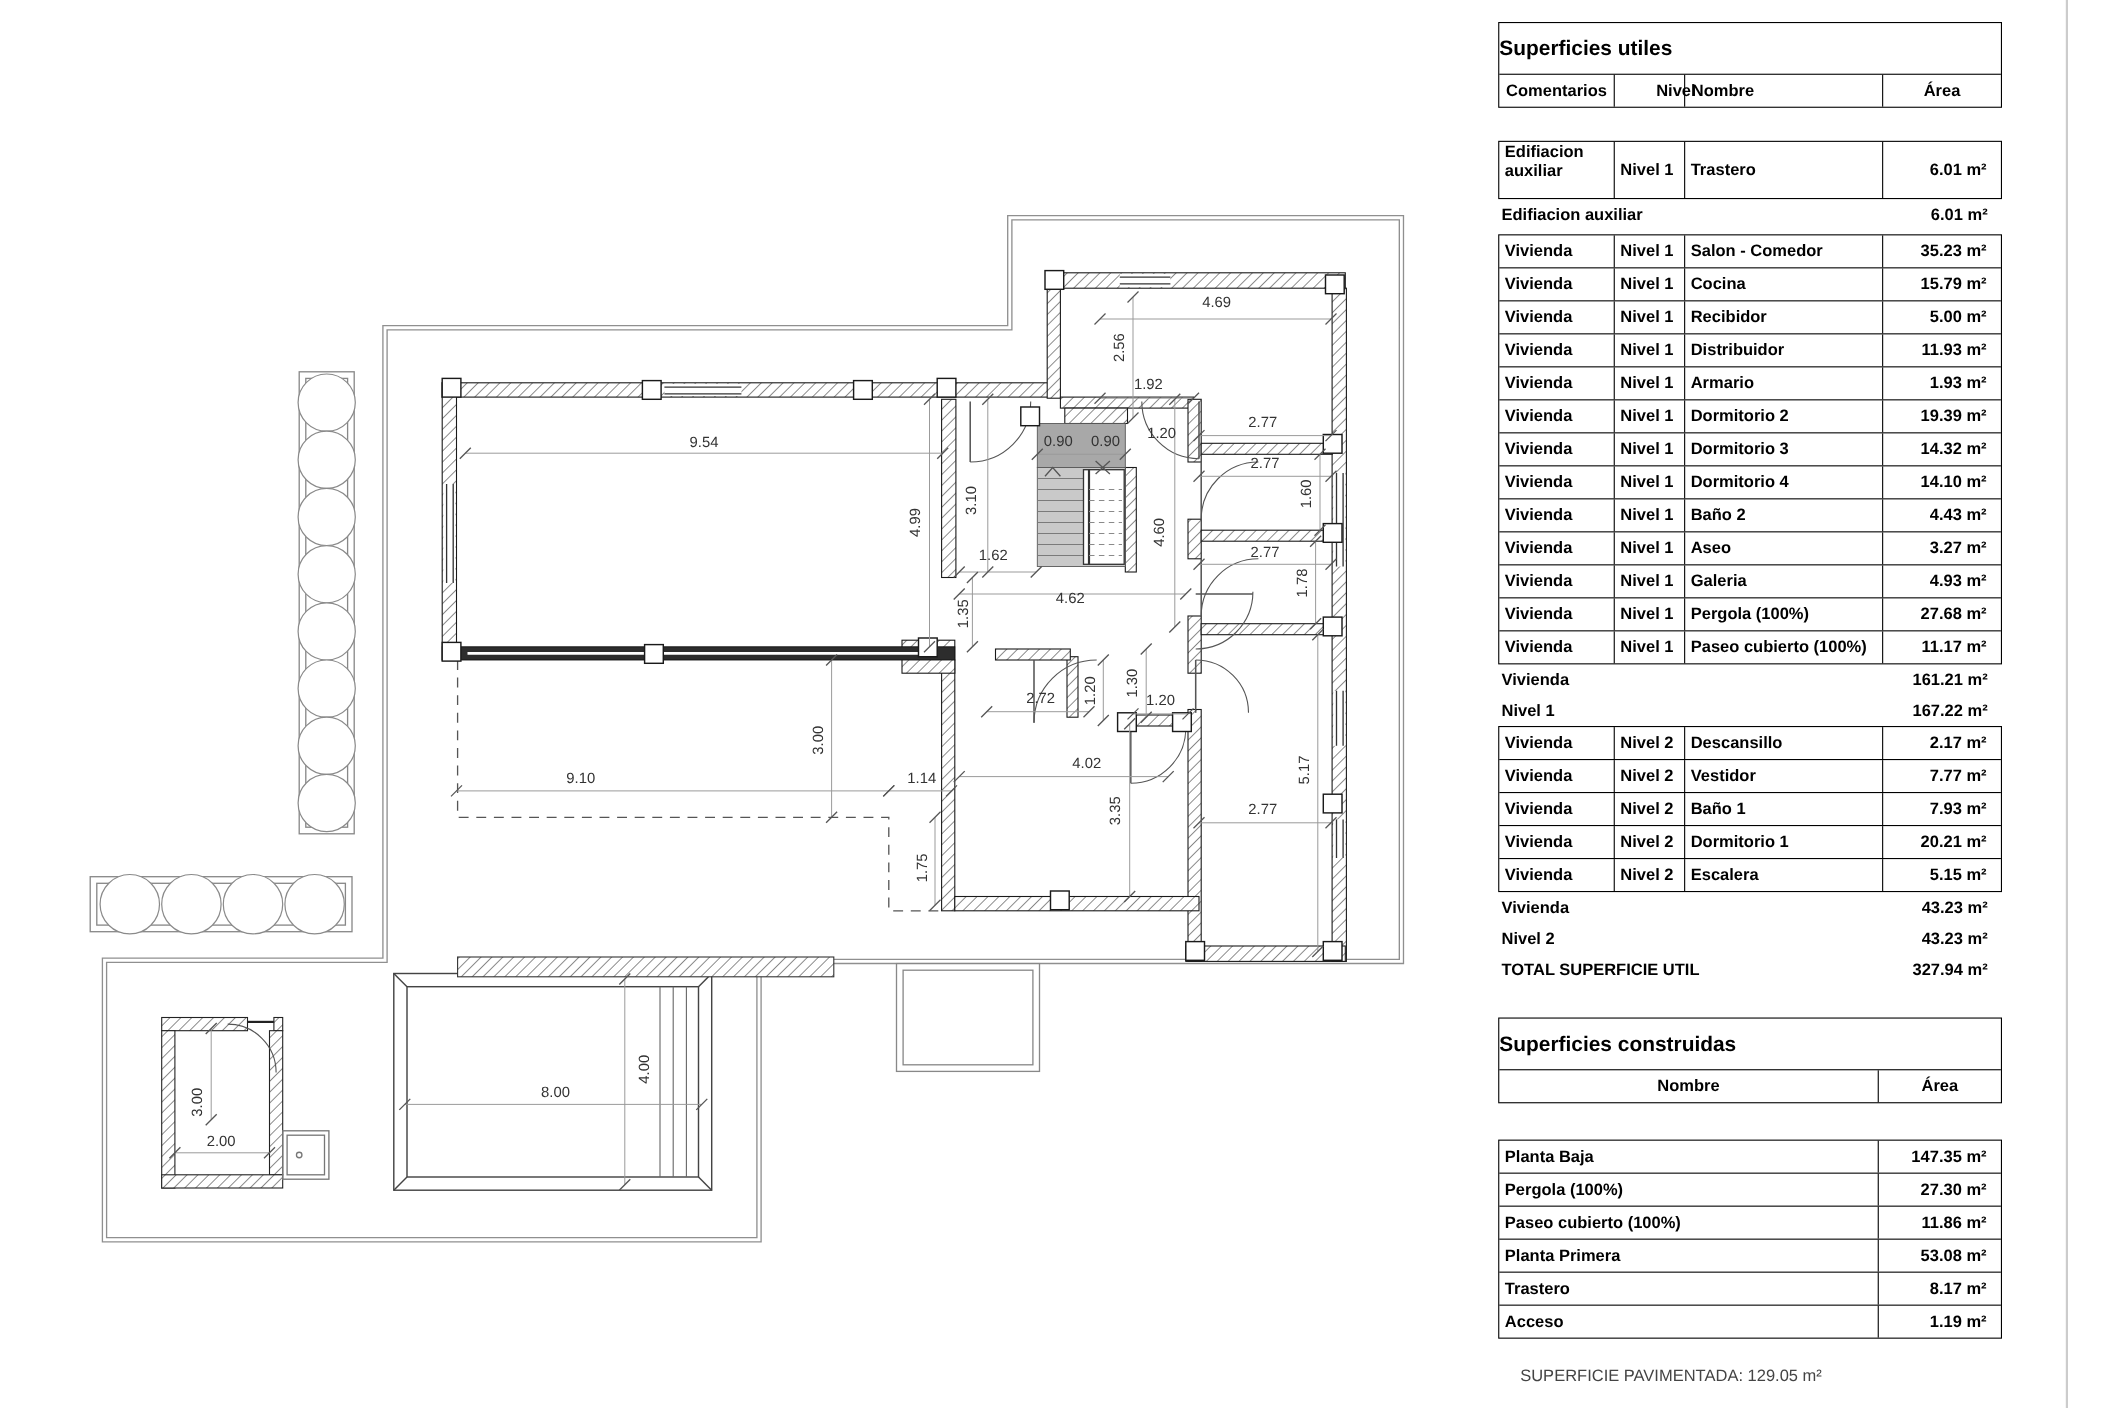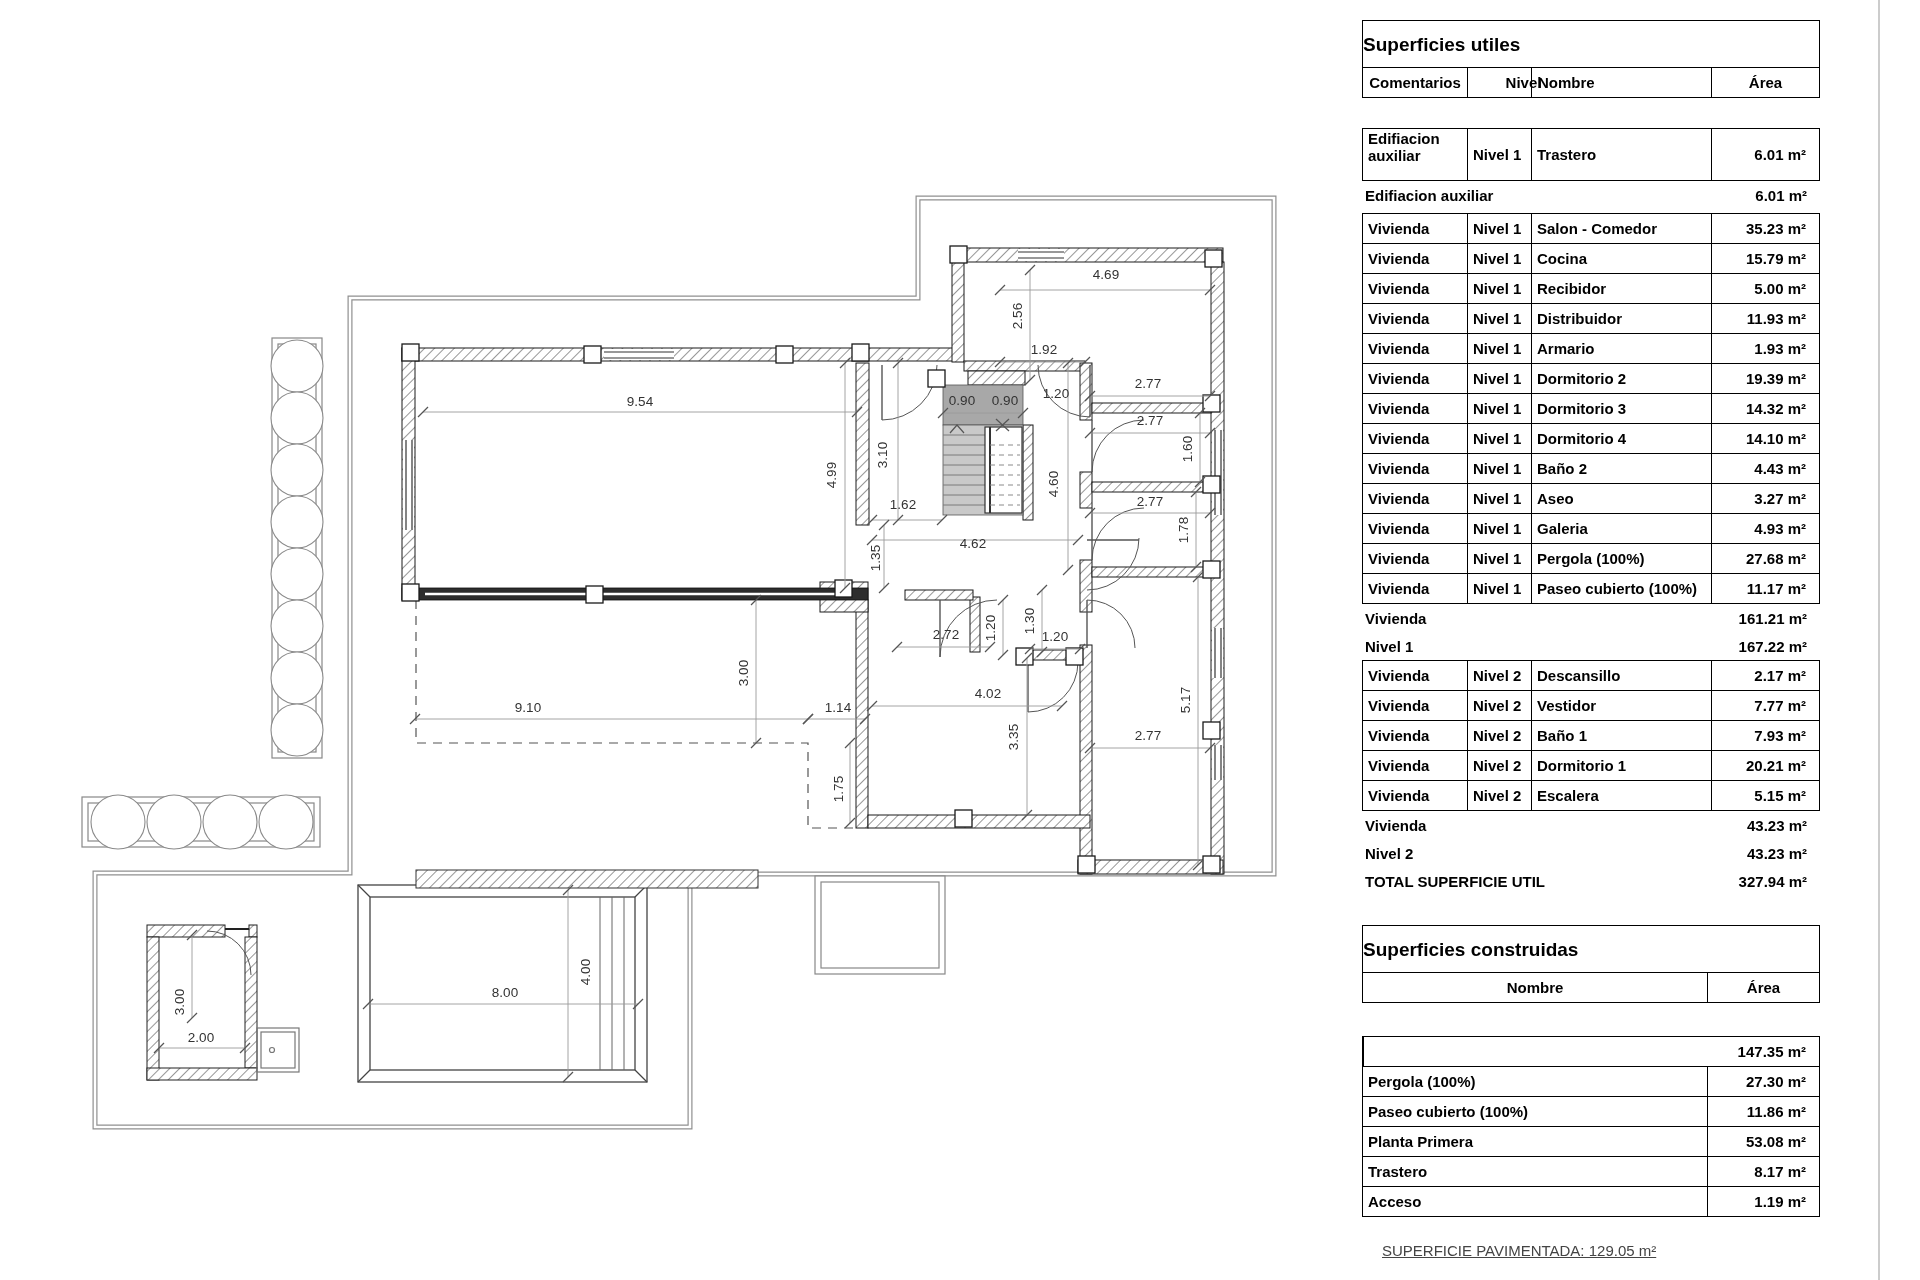--- a/index.html
+++ b/index.html
@@ -19,21 +19,21 @@
   .vline{border-left:1.2px solid #000;}
   .d-row{border-top:1.2px solid #000;min-height:29px;}
   .d-row:first-child{border-top:none;}
   .d-row>div{padding:1px 5px;box-sizing:border-box;}
   .c0,.c1,.c2{box-sizing:border-box;}
   .area-cell{justify-content:flex-end;padding-right:13px !important;}
   .sum-row{display:flex;font-weight:bold;font-size:15px;height:28px;align-items:center;}
   .sum-row .lbl{padding-left:3px;}
   .sum-row .val{margin-left:auto;padding-right:13px;}
   .gap30{height:30px;}  .gap33{height:33px;}  .gap4{height:4px;}
-  #footnote{position:absolute;left:1382px;top:1242px;font-size:15px;color:#444;font-weight:normal;text-decoration:underline;}
+  #footnote{position:absolute;left:1382px;top:1242px;font-size:15px;color:#444;font-weight:normal;}
 </style>
 </head>
 <body>
 
 <svg id="plan" width="1356" height="1280" viewBox="0 0 1356 1280" xmlns="http://www.w3.org/2000/svg">
   <defs>
     <pattern id="hatch" width="7" height="7" patternTransform="rotate(45)" patternUnits="userSpaceOnUse">
       <rect width="7" height="7" fill="#fff"></rect>
       <line x1="0" y1="0" x2="0" y2="7" stroke="#6a6a6a" stroke-width="1.4"></line>
     </pattern>
@@ -548,20 +548,21 @@
   <div class="tblock">
     <div class="t-title">Superficies construidas</div>
     <div class="hdr-row">
       <div class="n0">Nombre</div>
       <div class="n1 vline">Área</div>
     </div>
   </div>
   <div class="gap33"></div>
   <div class="tblock" id="construidasBox">
       <div class="d-row">
+        <div class="n0">Planta Baja</div>
         <div class="n1 vline area-cell">147.35 m²</div>
       </div>
       <div class="d-row">
         <div class="n0">Pergola (100%)</div>
         <div class="n1 vline area-cell">27.30 m²</div>
       </div>
       <div class="d-row">
         <div class="n0">Paseo cubierto (100%)</div>
         <div class="n1 vline area-cell">11.86 m²</div>
       </div>

